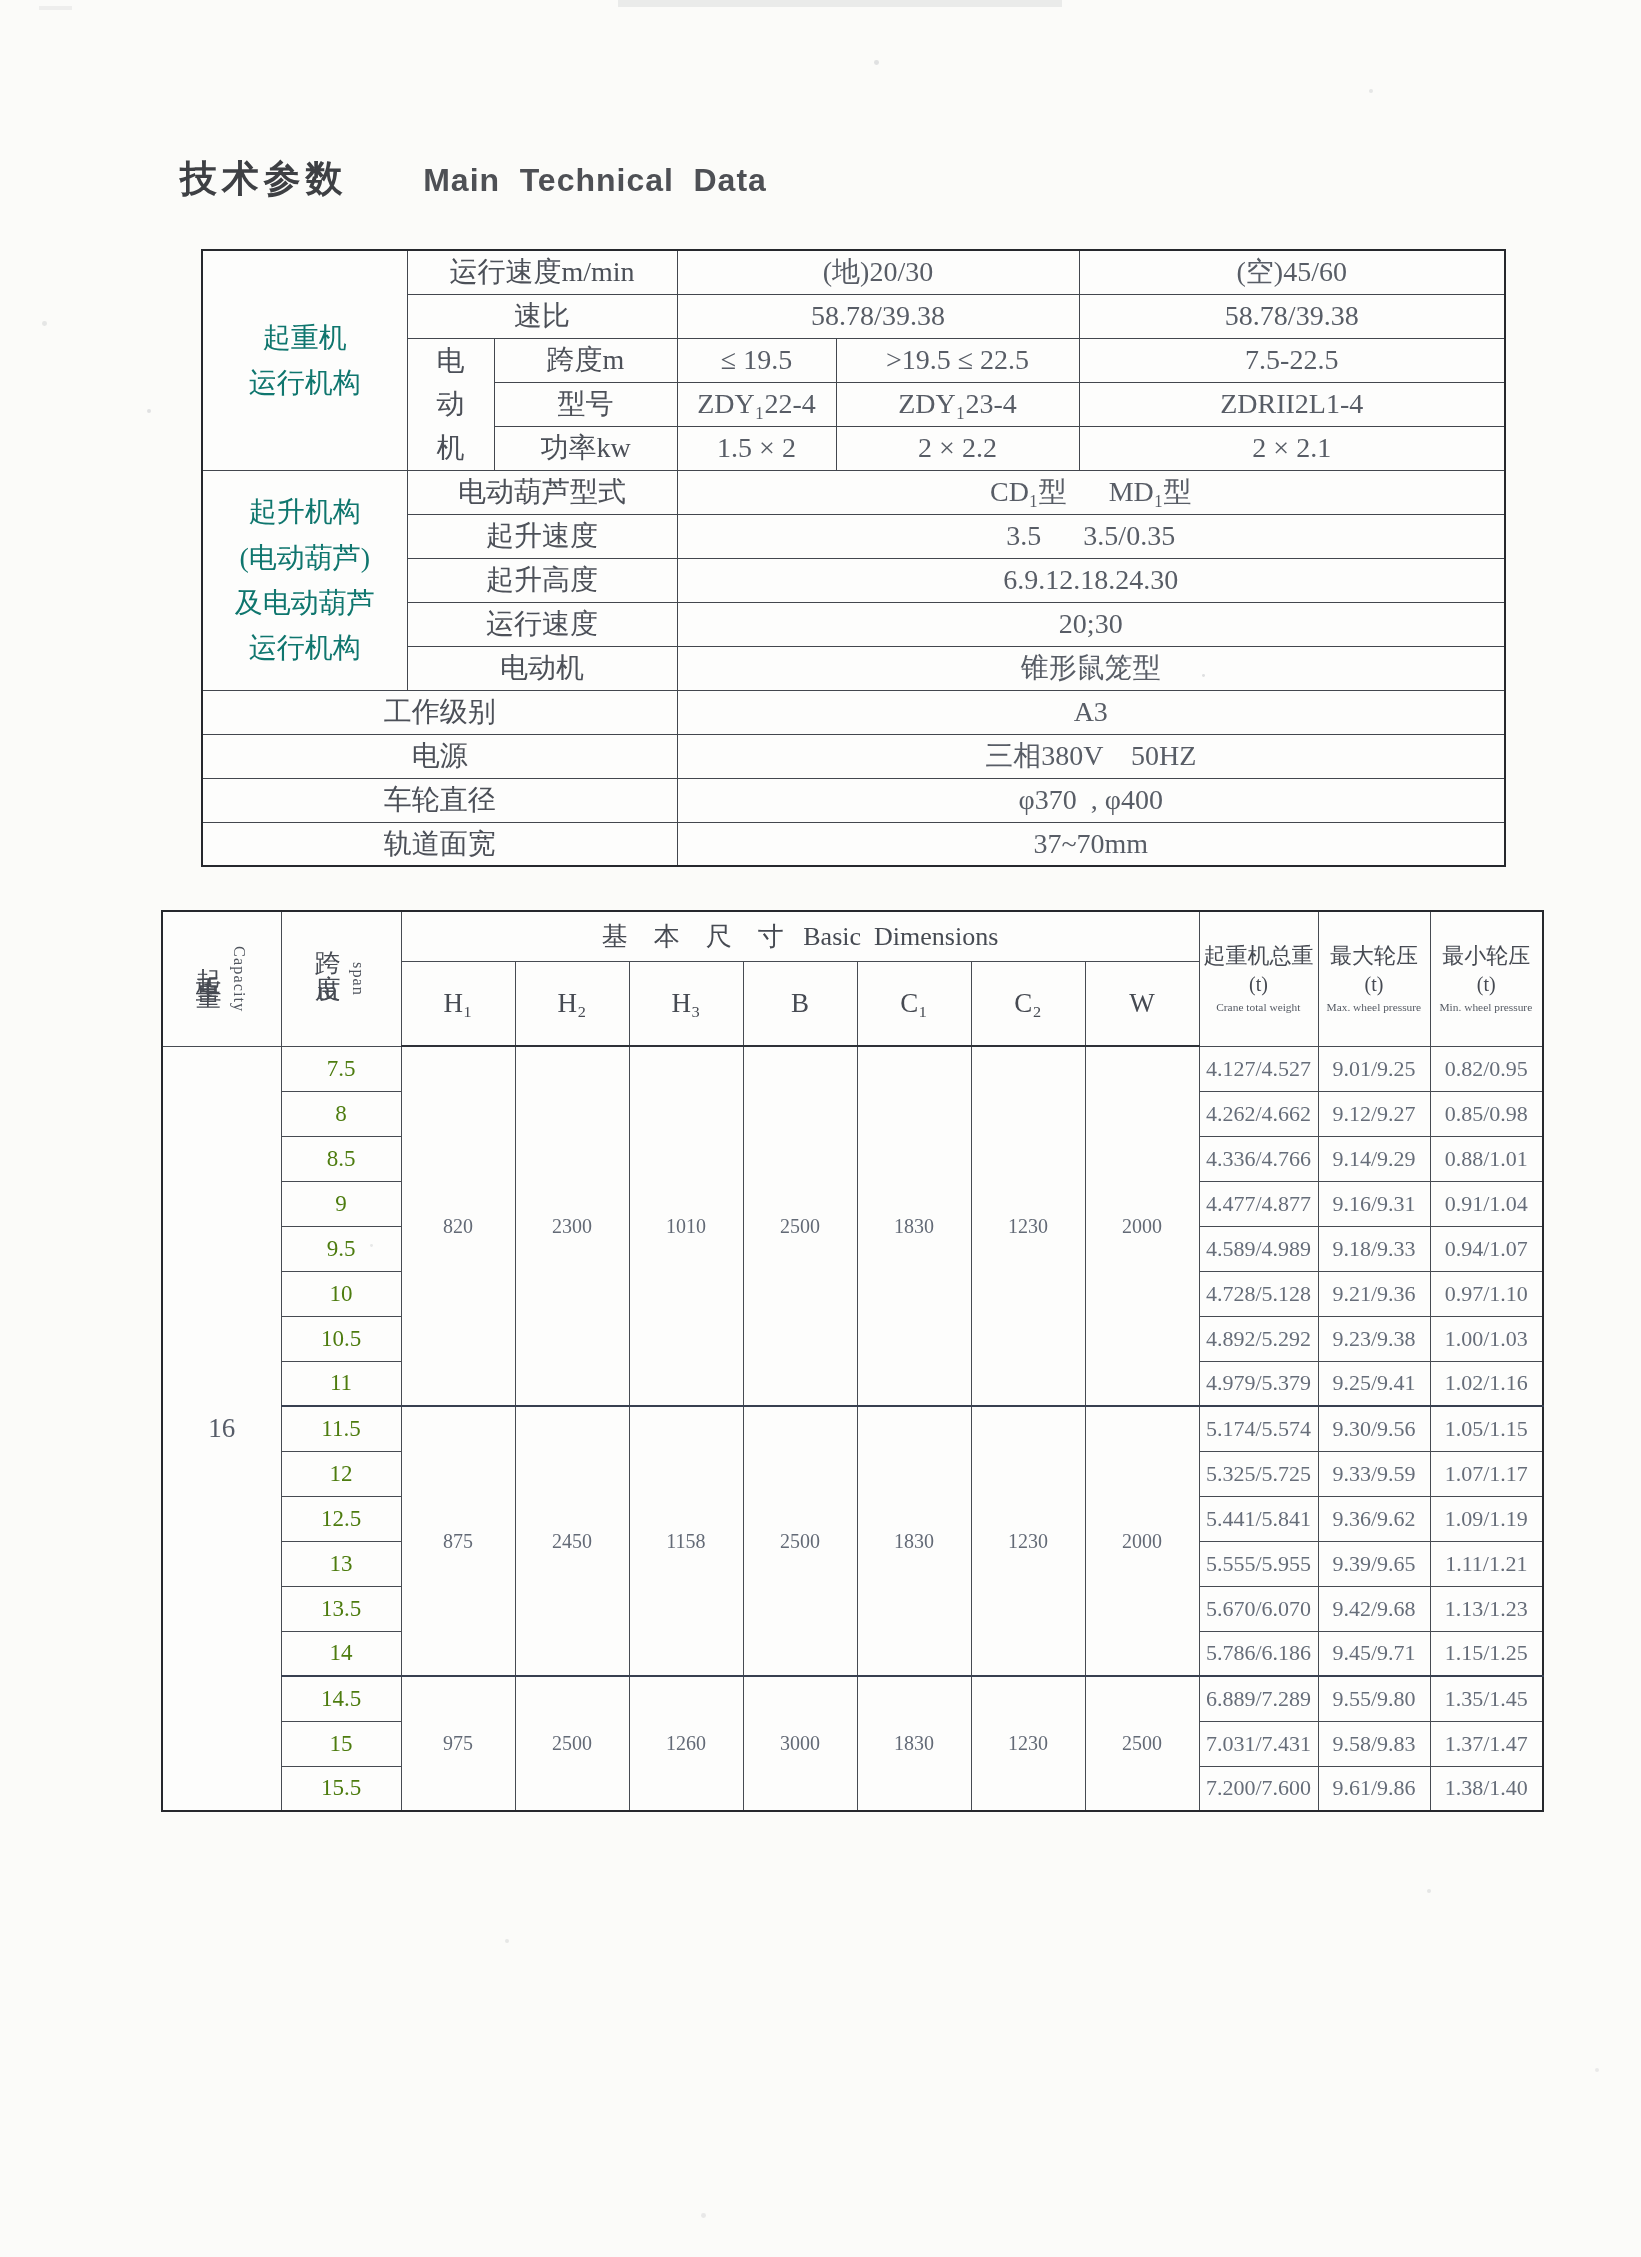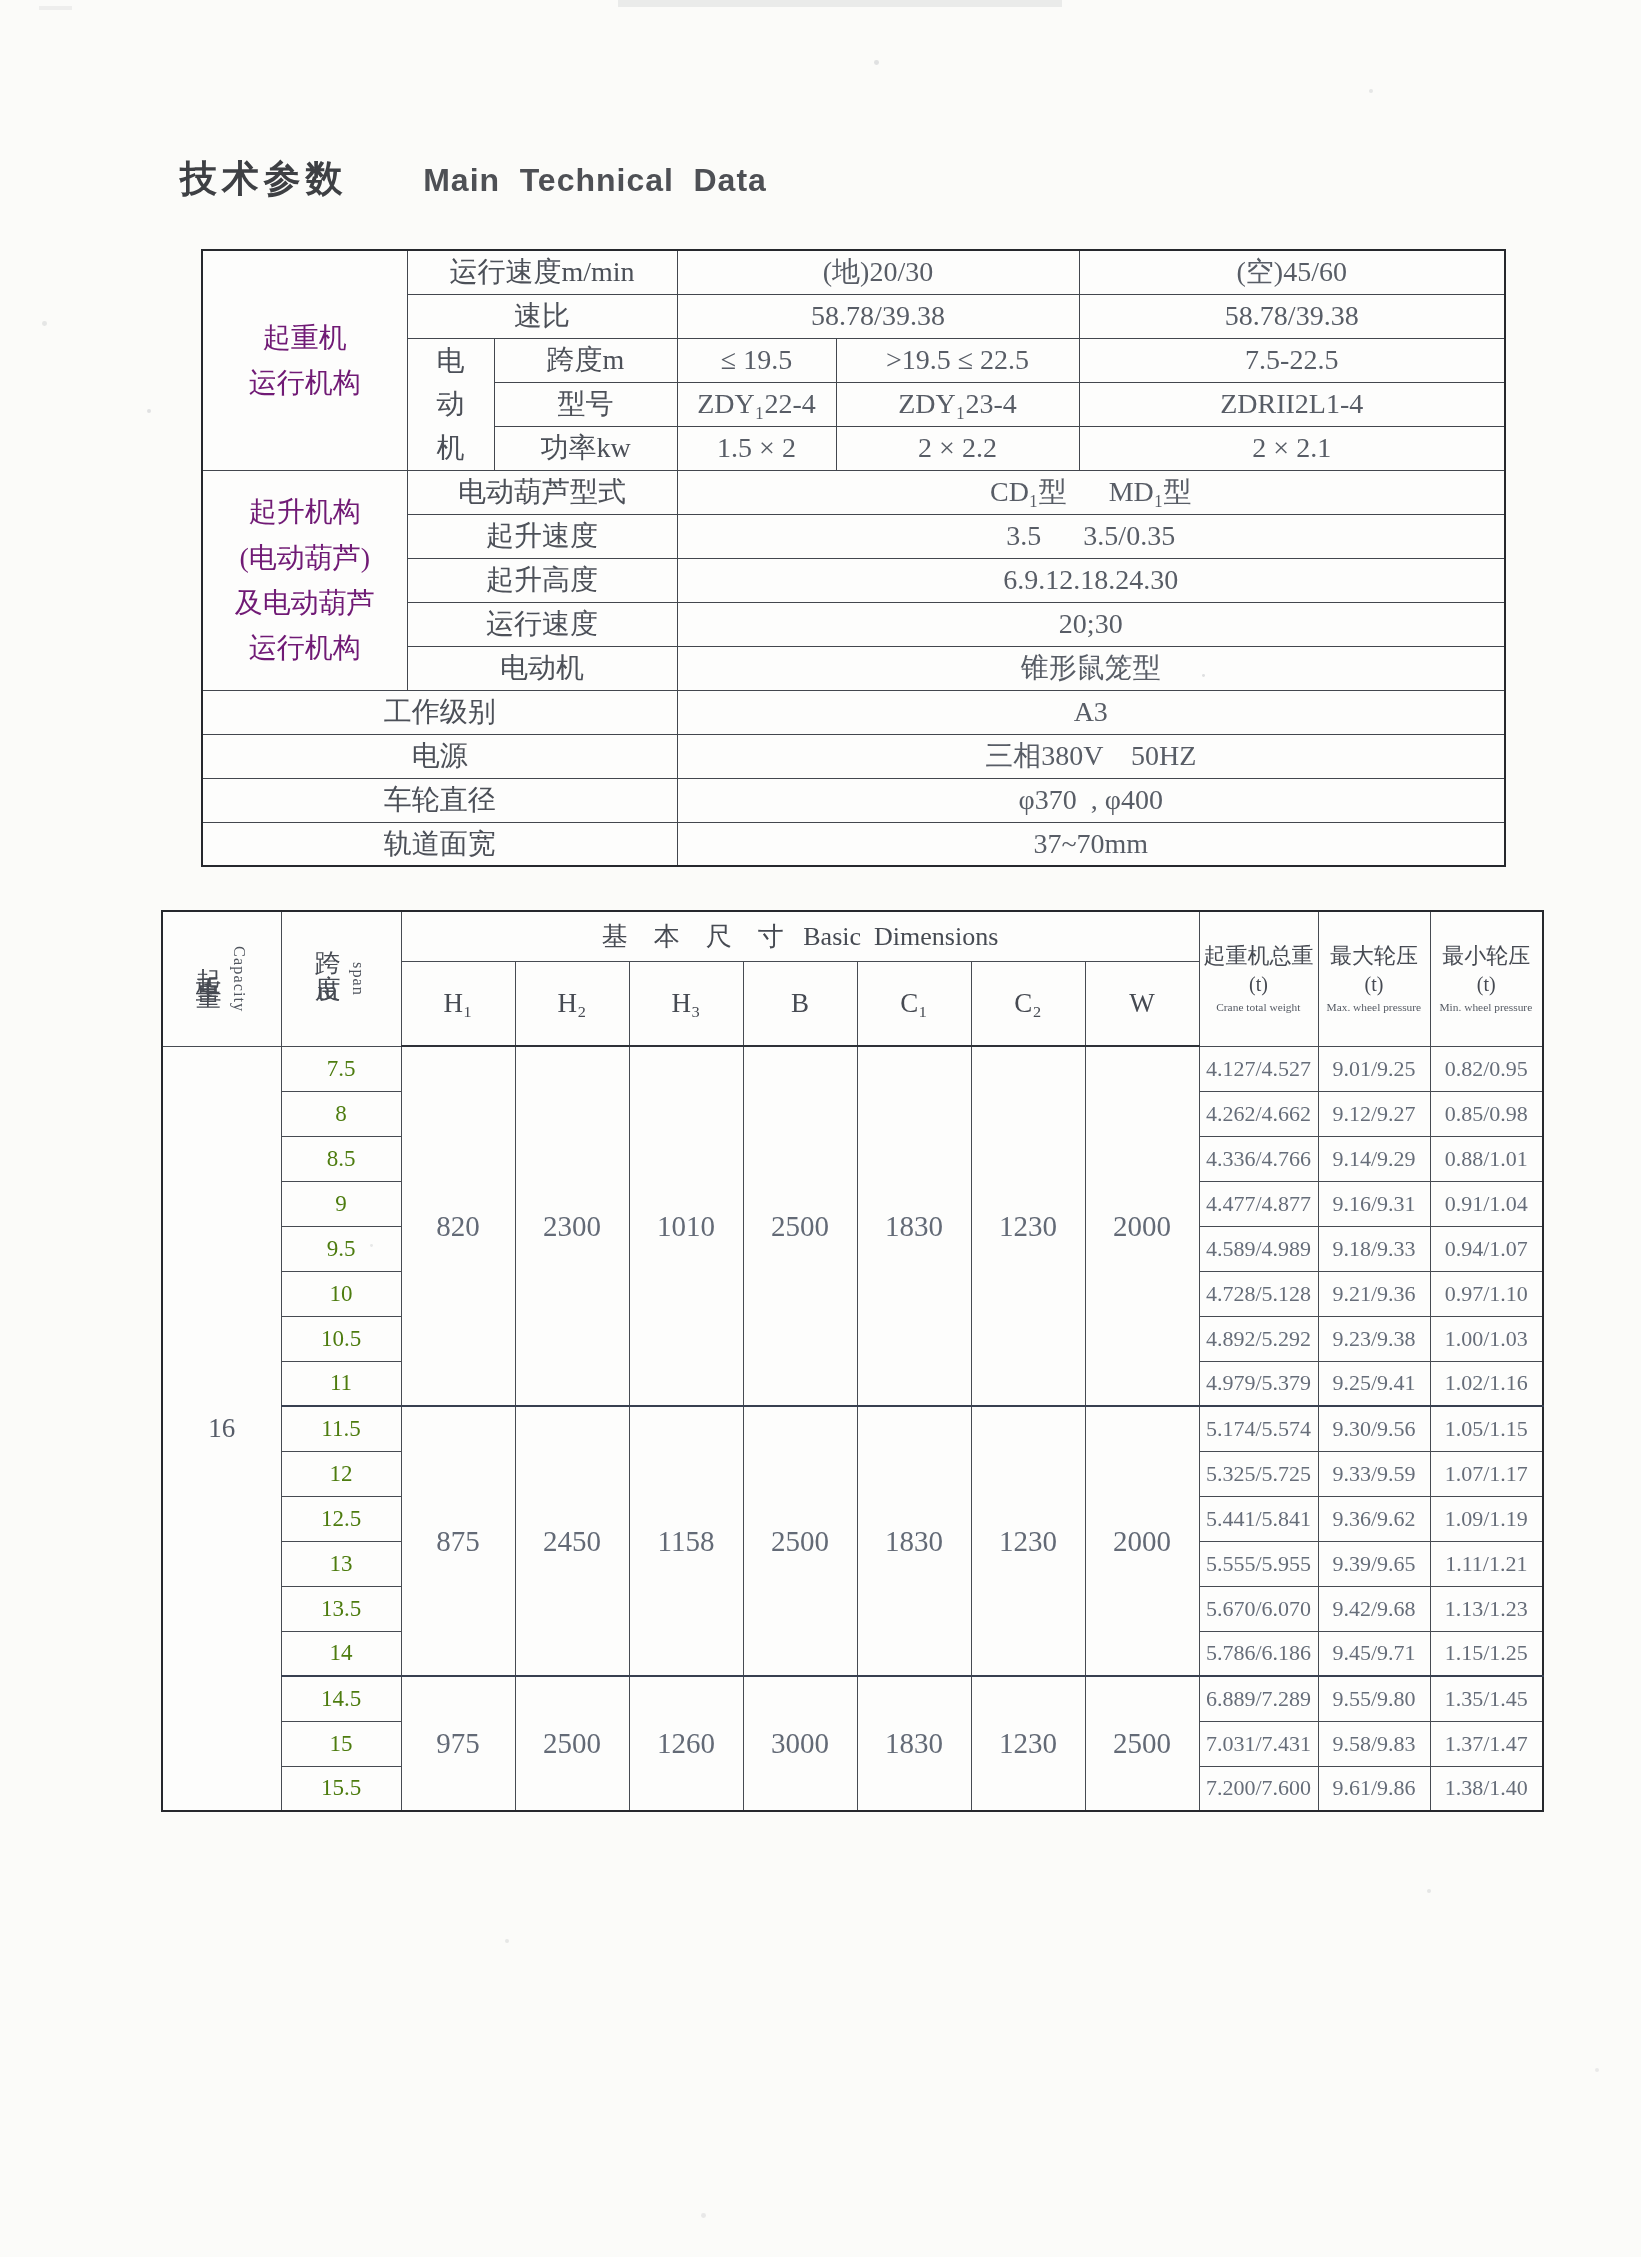--- a/index.html
+++ b/index.html
@@ -24,21 +24,21 @@
   table{border-collapse:collapse;table-layout:fixed;background:#fdfdfc;}
   td,th{padding:0;text-align:center;vertical-align:middle;font-weight:400;overflow:hidden;}
   .pre{white-space:pre;}
   .prl{white-space:pre-line;line-height:1.62;}
 
   
   .t1{position:absolute;left:201px;top:249px;width:1303px;border:2.9px solid #26282d;}
   .t1 td{border:1.9px solid #43474e;font-size:28px;color:#585d66;}
   .t1 tr{height:44px;}
   .t1 .lbl{color:#4c5058;}
-  .t1 .grp{font-size:28px;color:#701a75;}
+  .t1 .grp{font-size:28px;color:#0f766e;}
   .t1 .vmotor{line-height:1.55;font-size:28px;}
 
   
   .t2{position:absolute;left:161px;top:910px;width:1380px;border:2.9px solid #26282d;}
   .t2 td,.t2 th{border:1.9px solid #474b52;}
   .t2 thead tr.hr1{height:50px;}
   .t2 thead tr.hr2{height:85px;}
   .t2 thead th{color:#464a52;}
   .t2 thead tr.hr2 th{border-bottom:2.9px solid #2e3138;}
   .t2 tbody tr{height:45px;}
@@ -47,21 +47,21 @@
   .h-stack{display:flex;flex-direction:column;align-items:center;justify-content:space-between;gap:6.8px;line-height:1;}
   .h-stack .zh{font-size:22px;white-space:nowrap;}
   .h-stack .un{font-size:20px;}
   .h-stack .en{font-size:12px;color:#565b64;white-space:nowrap;transform:scale(.95);}
   .vwrap{display:flex;flex-direction:row;align-items:center;justify-content:center;gap:7.7px;height:100%;}
   .vzh{writing-mode:vertical-lr;text-orientation:upright;font-size:26px;letter-spacing:8.7px;color:#464a52;line-height:1;}
   .vzh.wide{letter-spacing:23px;}
   .ven{writing-mode:vertical-lr;font-size:16.4px;color:#50555e;letter-spacing:1px;}
   .cap-c{font-size:27px;color:#565c68;}
   .c-span{font-size:23px;color:#4d7c0f;}
-  .c-dim{font-size:29px;color:#636a76;}
+  .c-dim{font-size:20px;color:#636a76;}
   .c-val{font-size:22px;color:#666d79;}
   
   .t2 tbody tr.r td{border-top:1.9px solid #7d88a1;}
   .t2 tbody tr.gs td{border-top:2.9px solid #384050;}
 
   
   .spk{position:absolute;border-radius:50%;background:#6a6f7a;}
   .smudge{position:absolute;background:#5a5f6a;}
 </style>
 </head>

